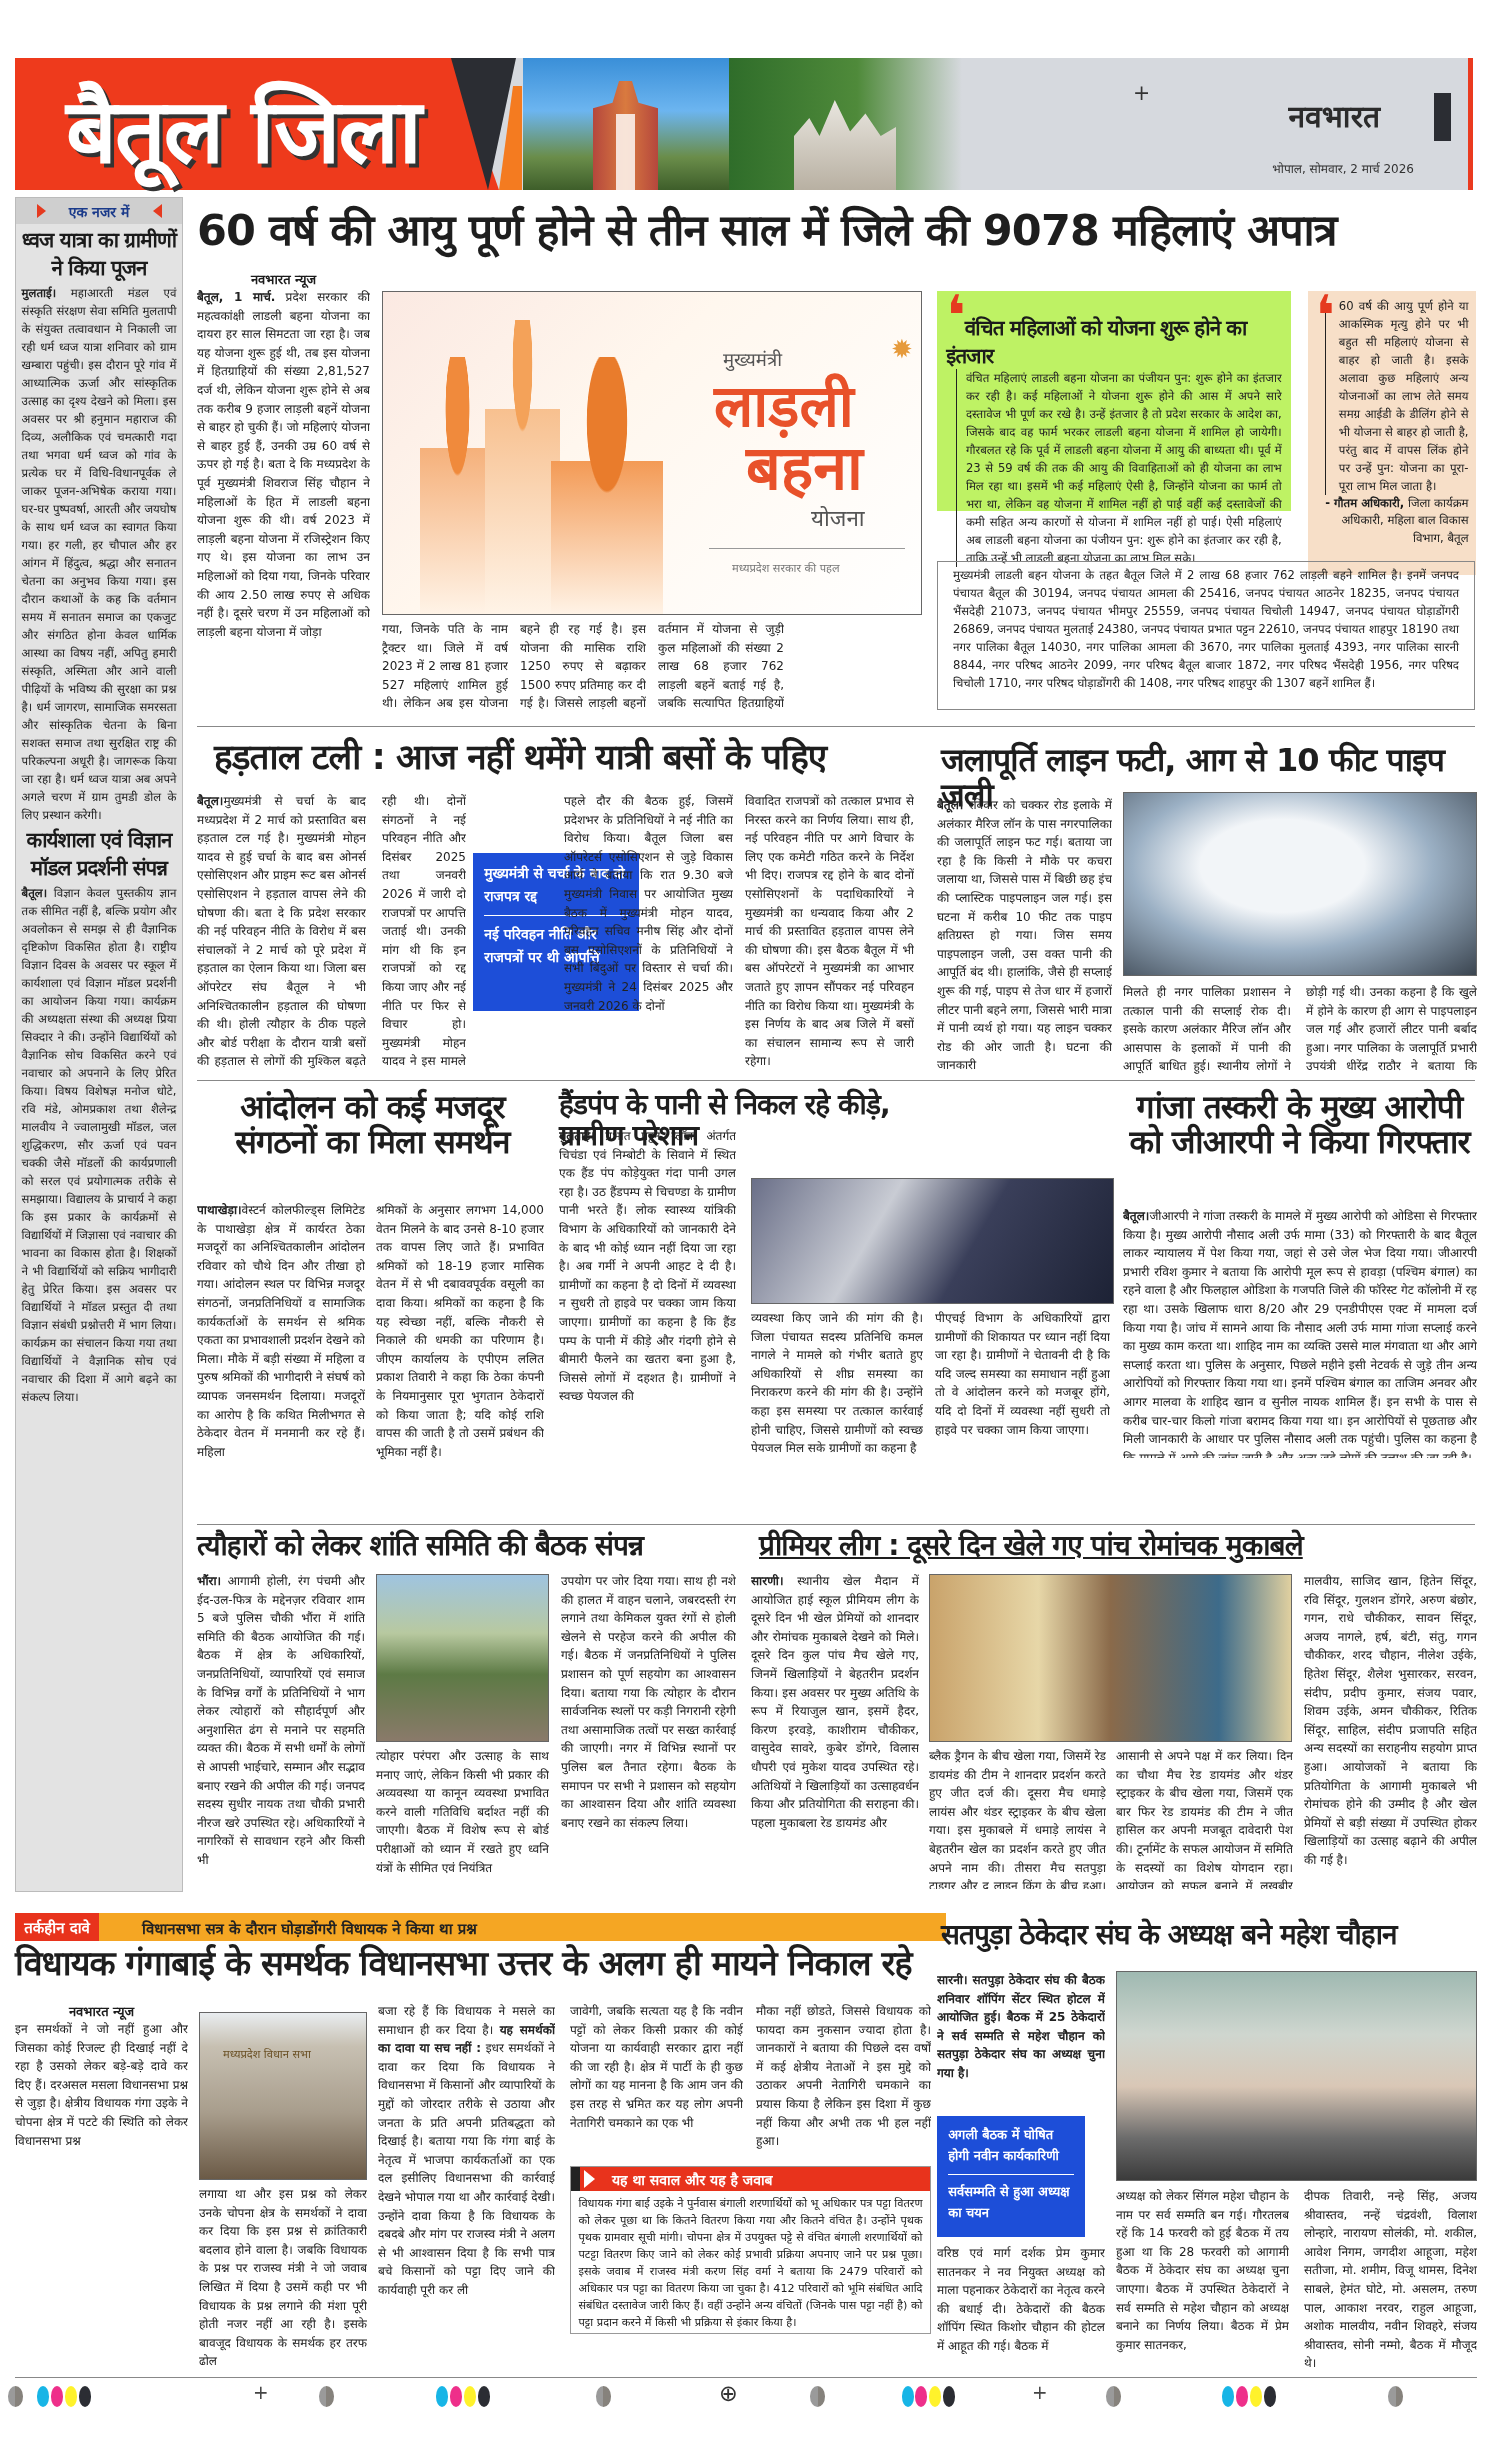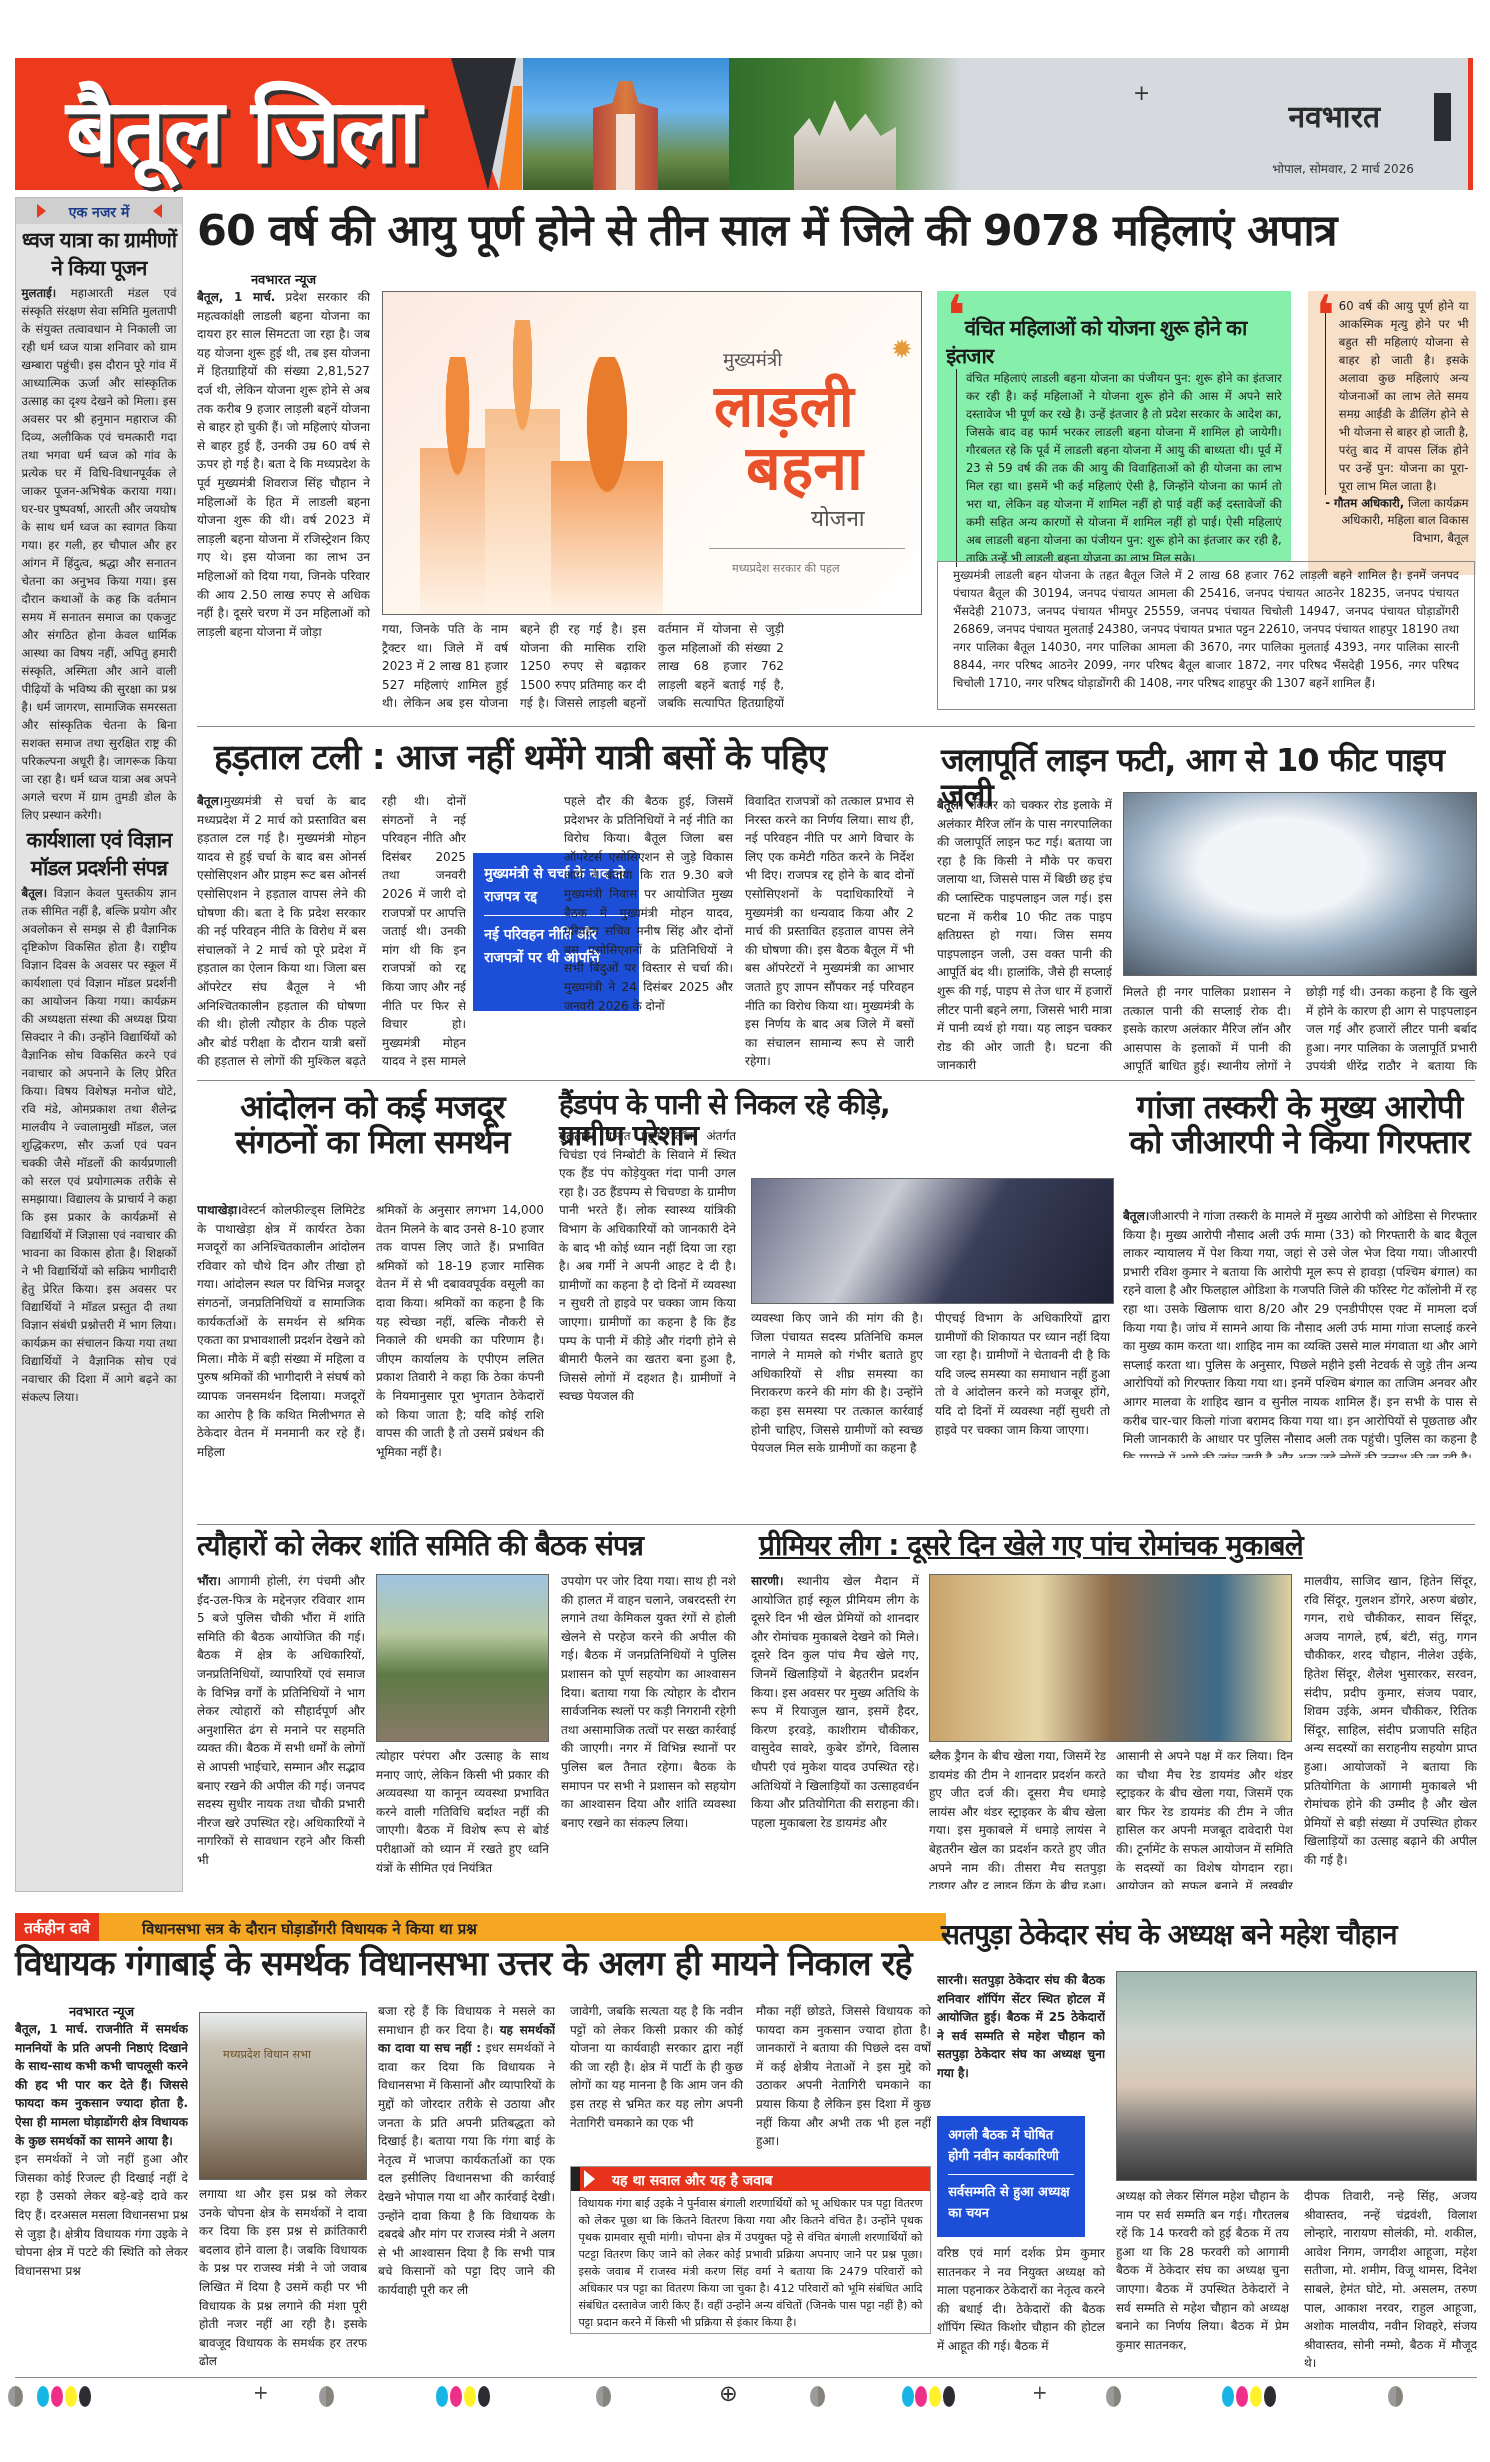--- a/index.html
+++ b/index.html
@@ -32,21 +32,21 @@
   #sidebar { left: 15px; top: 197px; width: 168px; height: 1695px; background: #e3e3e3; border: 0.9px solid #bbb; }
   #sidebar .tag { background: #cfcfcf; text-align:center; font-size: 14px; font-weight: bold; color: #1a3a8a; padding: 3.7px 0; position: relative; }
   #sidebar .tag:before, #sidebar .tag:after { content:""; position:absolute; top:5.6px; border-top:7.5px solid transparent; border-bottom:7.5px solid transparent; }
   #sidebar .tag:before { left: 20.5px; border-left: 9.3px solid #e53a1f; }
   #sidebar .tag:after { right: 20.5px; border-right: 9.3px solid #e53a1f; }
   #sidebar .h { font-size: 20.5px; font-weight: bold; text-align: center; line-height: 28px; padding: 1.9px 3.7px; letter-spacing:-0.9px; }
   #sidebar .txt { padding: 0 5.6px; font-size: 11.6px; line-height: 18px; }
 
   
   .quote-mark { color: #e53a1f; font-size: 56px; font-weight: bold; line-height: 37px; }
-  #boxA { left: 937px; top: 291px; width: 354px; height: 270px; background: #86efac; padding: 5.6px 9.3px; }
+  #boxA { left: 937px; top: 291px; width: 354px; height: 220px; background: #bef264; padding: 5.6px 9.3px; }
   #boxA .h { font-size: 20.5px; font-weight:bold; letter-spacing:-0.9px; }
   #boxA .txt { font-size: 11.6px; line-height: 18px; border-left: 1.9px solid #222; padding-left: 9.3px; margin-left: 9.3px; }
   #boxB { left: 1308px; top: 291px; width: 168px; height: 284px; background: #f7dfc8; padding: 5.6px 7.5px; }
   #boxB .txt { font-size: 11.6px; line-height: 18px; border-left: 1.9px solid #222; padding-left: 13px; margin-left: 9.3px; }
   #boxB .sig { text-align:right; font-size: 11.6px; line-height: 17.7px; }
   #boxC { left: 937px; top: 561px; width: 538px; height: 149px; border: 1.9px solid #888; }
   #boxC .bar { height: 28px; background: #e8331c; color: #fff; font-size: 16px; font-weight: bold; padding: 3.7px 11.2px 0 43px; position: relative; }
   #boxC .bar:before { content:""; position:absolute; left: 0; top: 0; width: 11.2px; height: 28px; background: #222; }
   #boxC .bar:after { content:""; position:absolute; left: 13px; top: 3.7px; border-top: 10.2px solid transparent; border-bottom: 10.2px solid transparent; border-left: 13px solid #fff; }
   #boxC .txt { padding: 3.7px 15px; font-size: 11.6px; line-height: 18px; }
@@ -184,21 +184,20 @@
 <div class="col txt" style="left:1116px;top:1747px;width:177px;height:142px;">आसानी से अपने पक्ष में कर लिया। दिन का चौथा मैच रेड डायमंड और थंडर स्ट्राइकर के बीच खेला गया, जिसमें एक बार फिर रेड डायमंड की टीम ने जीत हासिल कर अपनी मजबूत दावेदारी पेश की। टूर्नामेंट के सफल आयोजन में समिति के सदस्यों का विशेष योगदान रहा। आयोजन को सफल बनाने में लखबीर डोंगरे, महेश डोंगरे, हेमंत धोटे, रवि कौशिक, राजेश</div>
 <div class="col txt" style="left:1304px;top:1572px;width:173px;height:317px;">मालवीय, साजिद खान, हितेन सिंदूर, रवि सिंदूर, गुलशन डोंगरे, अरुण बंछोर, गगन, राधे चौकीकर, सावन सिंदूर, अजय नागले, हर्ष, बंटी, संतु, गगन चौकीकर, शरद चौहान, नीलेश उईके, हितेश सिंदूर, शैलेश भुसारकर, सरवन, संदीप, प्रदीप कुमार, संजय पवार, शिवम उईके, अमन चौकीकर, रितिक सिंदूर, साहिल, संदीप प्रजापति सहित अन्य सदस्यों का सराहनीय सहयोग प्राप्त हुआ। आयोजकों ने बताया कि प्रतियोगिता के आगामी मुकाबले भी रोमांचक होने की उम्मीद है और खेल प्रेमियों से बड़ी संख्या में उपस्थित होकर खिलाड़ियों का उत्साह बढ़ाने की अपील की गई है।</div>
 
 <div id="ribbon" class="abs">
   <div class="lab">तर्कहीन दावे</div>
   <div class="txt2">विधानसभा सत्र के दौरान घोड़ाडोंगरी विधायक ने किया था प्रश्न</div>
 </div>
 <div class="abs head" style="left:15px;top:1945px;width:922px;font-size:34px;">विधायक गंगाबाई के समर्थक विधानसभा उत्तर के अलग ही मायने निकाल रहे</div>
 <div class="col" style="left:15px;top:2002px;width:173px;height:373px;">
   <div style="text-align:center;font-weight:bold;font-size:13px;">नवभारत न्यूज</div>
-  <div class="txt" style="font-weight:bold;">बैतूल, 1 मार्च. राजनीति में समर्थक माननियों के प्रति अपनी निष्ठाएं दिखाने के साथ-साथ कभी कभी चापलूसी करने की हद भी पार कर देते हैं। जिससे फायदा कम नुकसान ज्यादा होता है. ऐसा ही मामला घोड़ाडोंगरी क्षेत्र विधायक के कुछ समर्थकों का सामने आया है।</div>
   <div class="txt">इन समर्थकों ने जो नहीं हुआ और जिसका कोई रिजल्ट ही दिखाई नहीं दे रहा है उसको लेकर बड़े-बड़े दावे कर दिए हैं। दरअसल मसला विधानसभा प्रश्न से जुड़ा है। क्षेत्रीय विधायक गंगा उइके ने चोपना क्षेत्र में पटटे की स्थिति को लेकर विधानसभा प्रश्न</div>
 </div>
 <div class="photo" style="left:199px;top:2012px;width:168px;height:168px;background:linear-gradient(180deg,#e9edf0 0%,#c7c0b2 20%,#a89d8c 60%,#6b5a46 100%);">
   <div style="position:absolute;left:23px;top:33px;font-size:11.2px;color:#6b5125;">मध्यप्रदेश विधान सभा</div>
 </div>
 <div class="col txt" style="left:199px;top:2185px;width:168px;height:190px;">लगाया था और इस प्रश्न को लेकर उनके चोपना क्षेत्र के समर्थकों ने दावा कर दिया कि इस प्रश्न से क्रांतिकारी बदलाव होने वाला है। जबकि विधायक के प्रश्न पर राजस्व मंत्री ने जो जवाब लिखित में दिया है उसमें कही पर भी विधायक के प्रश्न लगाने की मंशा पूरी होती नजर नहीं आ रही है। इसके बावजूद विधायक के समर्थक हर तरफ ढोल</div>
 <div class="col txt" style="left:378px;top:2002px;width:177px;height:373px;"><span>बजा रहे हैं कि विधायक ने मसले का समाधान ही कर दिया है।</span> <b>यह समर्थकों का दावा या सच नहीं :</b> <span>इधर समर्थकों ने दावा कर दिया कि विधायक ने विधानसभा में किसानों और व्यापारियों के मुद्दों को जोरदार तरीके से उठाया और जनता के प्रति अपनी प्रतिबद्धता को दिखाई है। बताया गया कि गंगा बाई के नेतृत्व में भाजपा कार्यकर्ताओं का एक दल इसीलिए विधानसभा की कार्रवाई देखने भोपाल गया था और कार्रवाई देखी। उन्होंने दावा किया है कि विधायक के दबदबे और मांग पर राजस्व मंत्री ने अलग से भी आश्वासन दिया है कि सभी पात्र बचे किसानों को पट्टा दिए जाने की कार्यवाही पूरी कर ली</span></div>
 <div class="col txt" style="left:570px;top:2002px;width:173px;height:158px;">जावेगी, जबकि सत्यता यह है कि नवीन पट्टों को लेकर किसी प्रकार की कोई योजना या कार्यवाही सरकार द्वारा नहीं की जा रही है। क्षेत्र में पार्टी के ही कुछ लोगों का यह मानना है कि आम जन की इस तरह से भ्रमित कर यह लोग अपनी नेतागिरी चमकाने का एक भी</div>
 <div class="col txt" style="left:756px;top:2002px;width:175px;height:158px;">मौका नहीं छोडते, जिससे विधायक को फायदा कम नुकसान ज्यादा होता है। जानकारों ने बताया की पिछले दस वर्षों में कई क्षेत्रीय नेताओं ने इस मुद्दे को उठाकर अपनी नेतागिरी चमकाने का प्रयास किया है लेकिन इस दिशा में कुछ नहीं किया और अभी तक भी हल नहीं हुआ।</div>
 <div id="boxQ" class="abs">

